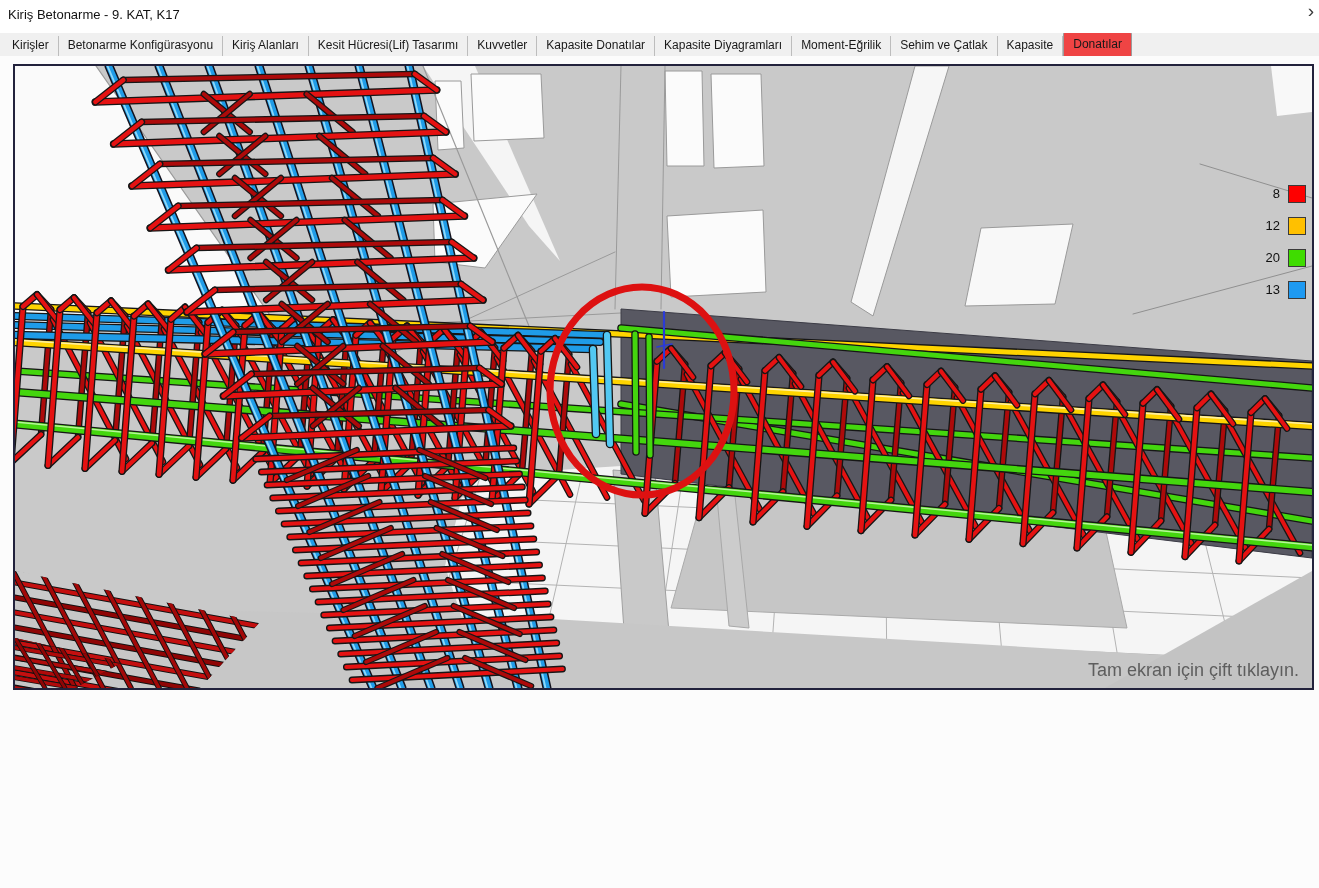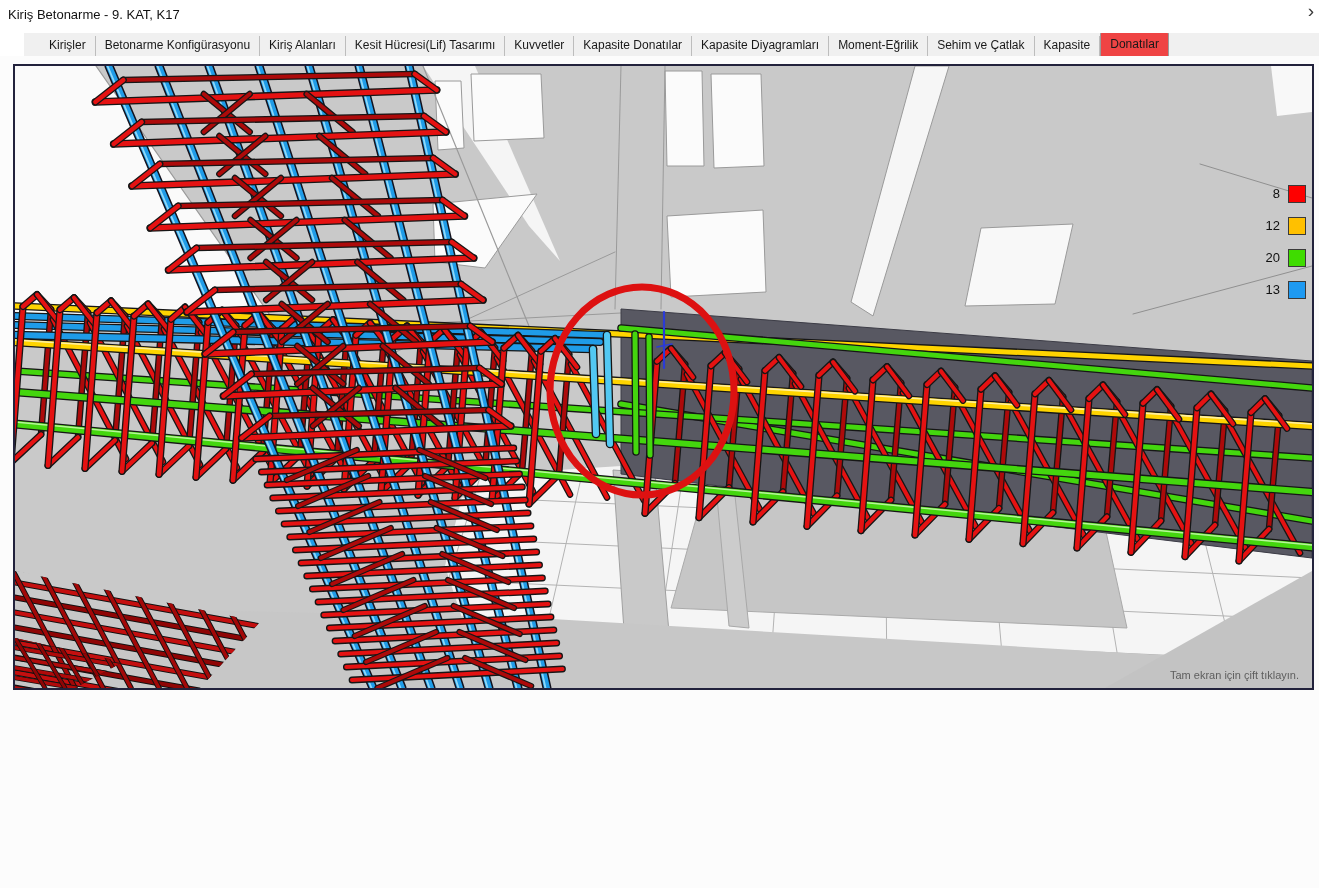--- a/index.html
+++ b/index.html
@@ -6,41 +6,41 @@
   body{
     width:1319px;height:888px;position:relative;overflow:hidden;
     background:#ffffff;
     font-family:"Liberation Sans", sans-serif;
   }
   .titlebar{height:33px;background:#ffffff;position:relative;}
   .titlebar .title{position:absolute;left:8px;top:7px;font-size:13px;color:#121212;white-space:nowrap;}
   .titlebar .collapse{position:absolute;right:5px;top:1px;font-size:19px;color:#3a3a3a;cursor:pointer;line-height:20px;}
   .tabbar{
     display:flex;align-items:flex-end;height:23px;background:#f0f0f0;
-    border-bottom:1px solid #d6d6d6;padding-left:16px;margin-left:24px;
+    border-bottom:1px solid #d6d6d6;padding-left:3px;
   }
   .tab{
     font-size:12px;color:#191919;padding:0 9px;height:20px;line-height:19px;
     border-right:1px solid #bdbdbd;white-space:nowrap;cursor:pointer;
   }
   .tab.active{
     background:#ef4444;border:1px solid #9c9c9c;border-bottom:1px solid #ffffff;
     height:23px;line-height:22px;margin-bottom:-1px;border-radius:2px 2px 0 0;
   }
   .content{position:absolute;left:0;top:56px;right:0;bottom:0;background:#fcfcfc;}
   .frame{
     position:absolute;left:13px;top:8px;width:1301px;height:626px;
     border:2px solid #22223c;background:#fbfbfb;box-sizing:border-box;overflow:hidden;
   }
   .frame svg{position:absolute;left:0;top:0;display:block;}
   .legend{position:absolute;top:119px;right:6px;}
   .lrow{display:flex;align-items:center;justify-content:flex-end;margin-bottom:15px;height:17px;}
   .lrow .llabel{font-size:13px;color:#101010;margin-right:8px;}
   .lrow .lswatch{width:16px;height:16px;border:1px solid #3a3a3a;box-sizing:content-box;}
-  .hint{position:absolute;right:13px;bottom:7px;font-size:11px;color:#5e5e5e;white-space:nowrap;}
+  .hint{position:absolute;right:13px;bottom:7px;font-size:18px;color:#5e5e5e;white-space:nowrap;}
 </style>
 </head>
 <body>
 
 <div class="titlebar">
   <span class="title">Kiriş Betonarme - 9. KAT, K17</span>
   <span class="collapse">›</span>
 </div>
 
 <div class="tabbar" id="tabbar">

